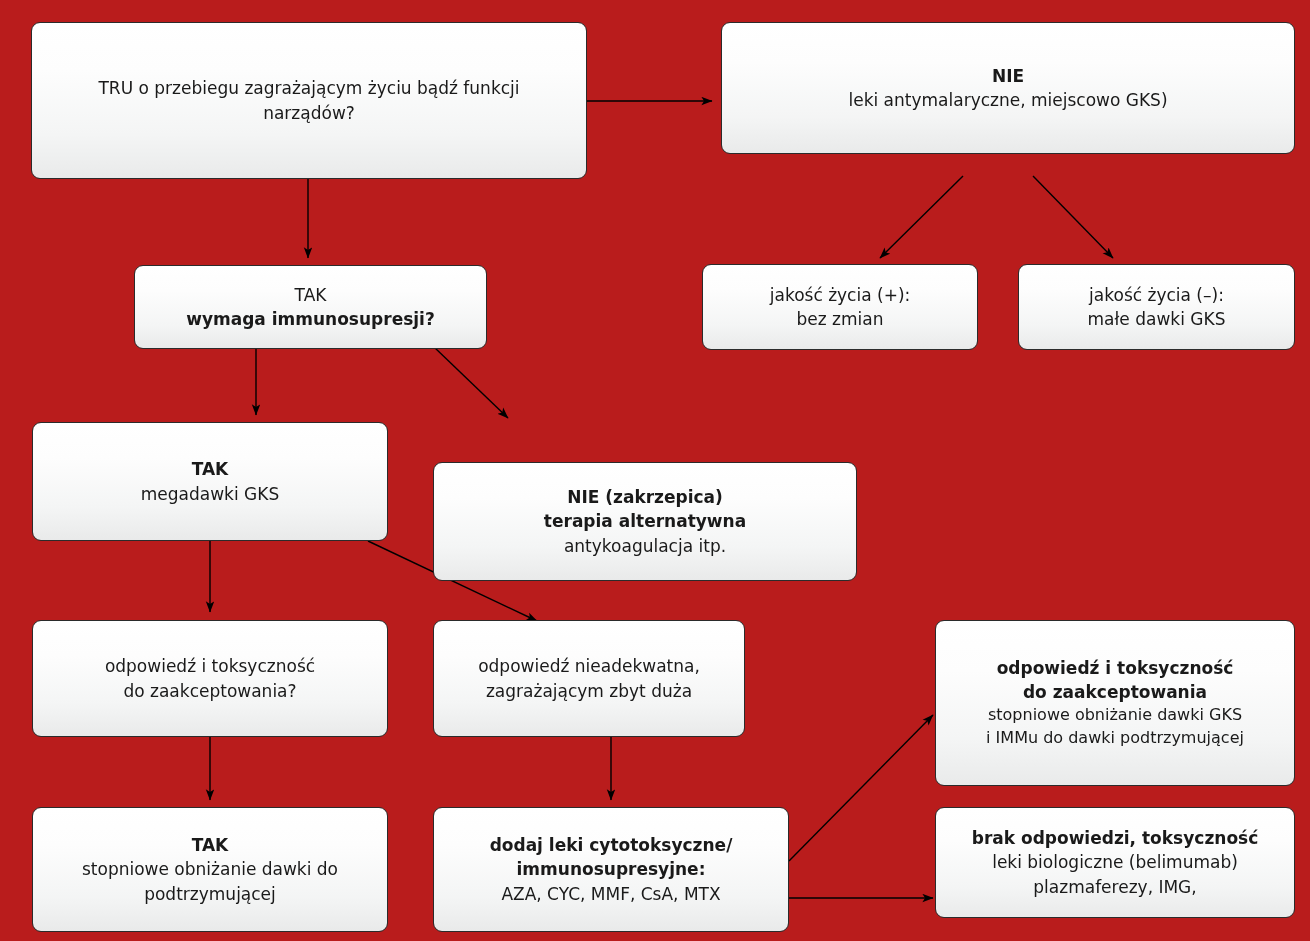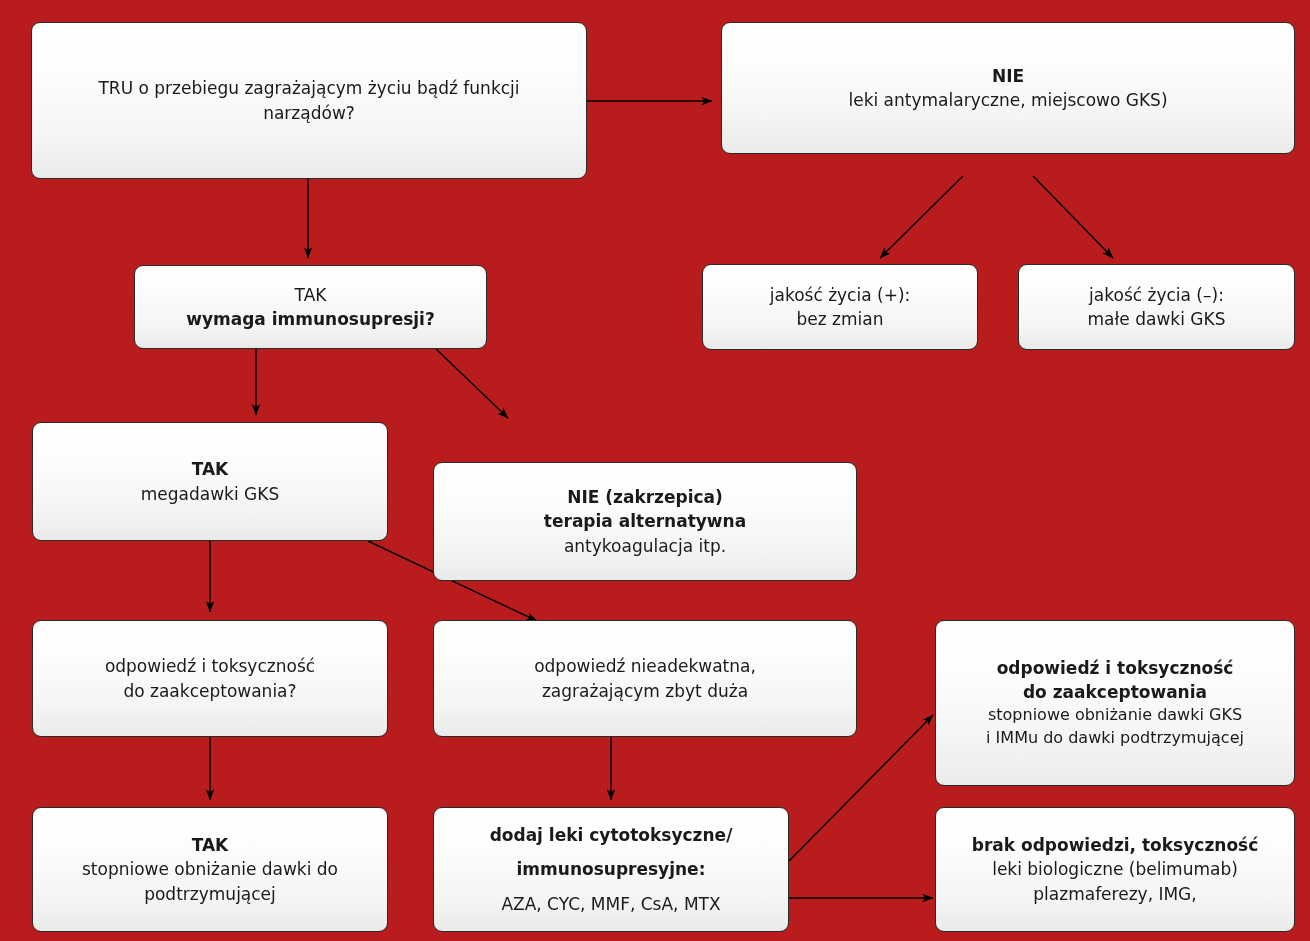--- a/index.html
+++ b/index.html
@@ -143,43 +143,43 @@
     <span class="line b fs17">NIE (zakrzepica)</span>
     <span class="line b fs17">terapia alternatywna</span>
     <span class="line r fs17">antykoagulacja itp.</span>
   </div>
 
   <div class="node" style="left:32px; top:620px; width:356px; height:117px;">
     <span class="line r fs17">odpowiedź i toksyczność</span>
     <span class="line r fs17">do zaakceptowania?</span>
   </div>
 
-  <div class="node" style="left:433px; top:620px; width:424px; height:117px;">
+  <div class="node" style="left:433px; top:620px; width:312px; height:117px;">
     <span class="line r fs17">odpowiedź nieadekwatna,</span>
     <span class="line r fs17">zagrażającym zbyt duża</span>
   </div>
 
   <div class="node" style="left:935px; top:620px; width:360px; height:166px;">
     <span class="line b fs17">odpowiedź i toksyczność</span>
     <span class="line b fs17">do zaakceptowania</span>
     <span class="line r fs16">stopniowe obniżanie dawki GKS</span>
     <span class="line r fs16">i IMMu do dawki podtrzymującej</span>
   </div>
 
   <div class="node" style="left:32px; top:807px; width:356px; height:125px;">
     <span class="line b fs17">TAK</span>
     <span class="line r fs17">stopniowe obniżanie dawki do</span>
     <span class="line r fs17">podtrzymującej</span>
   </div>
 
-  <div class="node" style="left:433px; top:807px; width:356px; height:125px;gap:10px;">
+  <div class="node" style="left:433px; top:807px; width:356px; height:125px;">
     <span class="line b fs17">dodaj leki cytotoksyczne/</span>
     <span class="line b fs17">immunosupresyjne:</span>
     <span class="line r fs17">AZA, CYC, MMF, CsA, MTX</span>
   </div>
 
-  <div class="node" style="left:935px; top:807px; width:360px; height:125px;">
+  <div class="node" style="left:935px; top:807px; width:360px; height:111px;">
     <span class="line b fs17">brak odpowiedzi, toksyczność</span>
     <span class="line r fs17">leki biologiczne (belimumab)</span>
     <span class="line r fs17">plazmaferezy, IMG,</span>
   </div>
 
 </div>
 
 </body></html>

